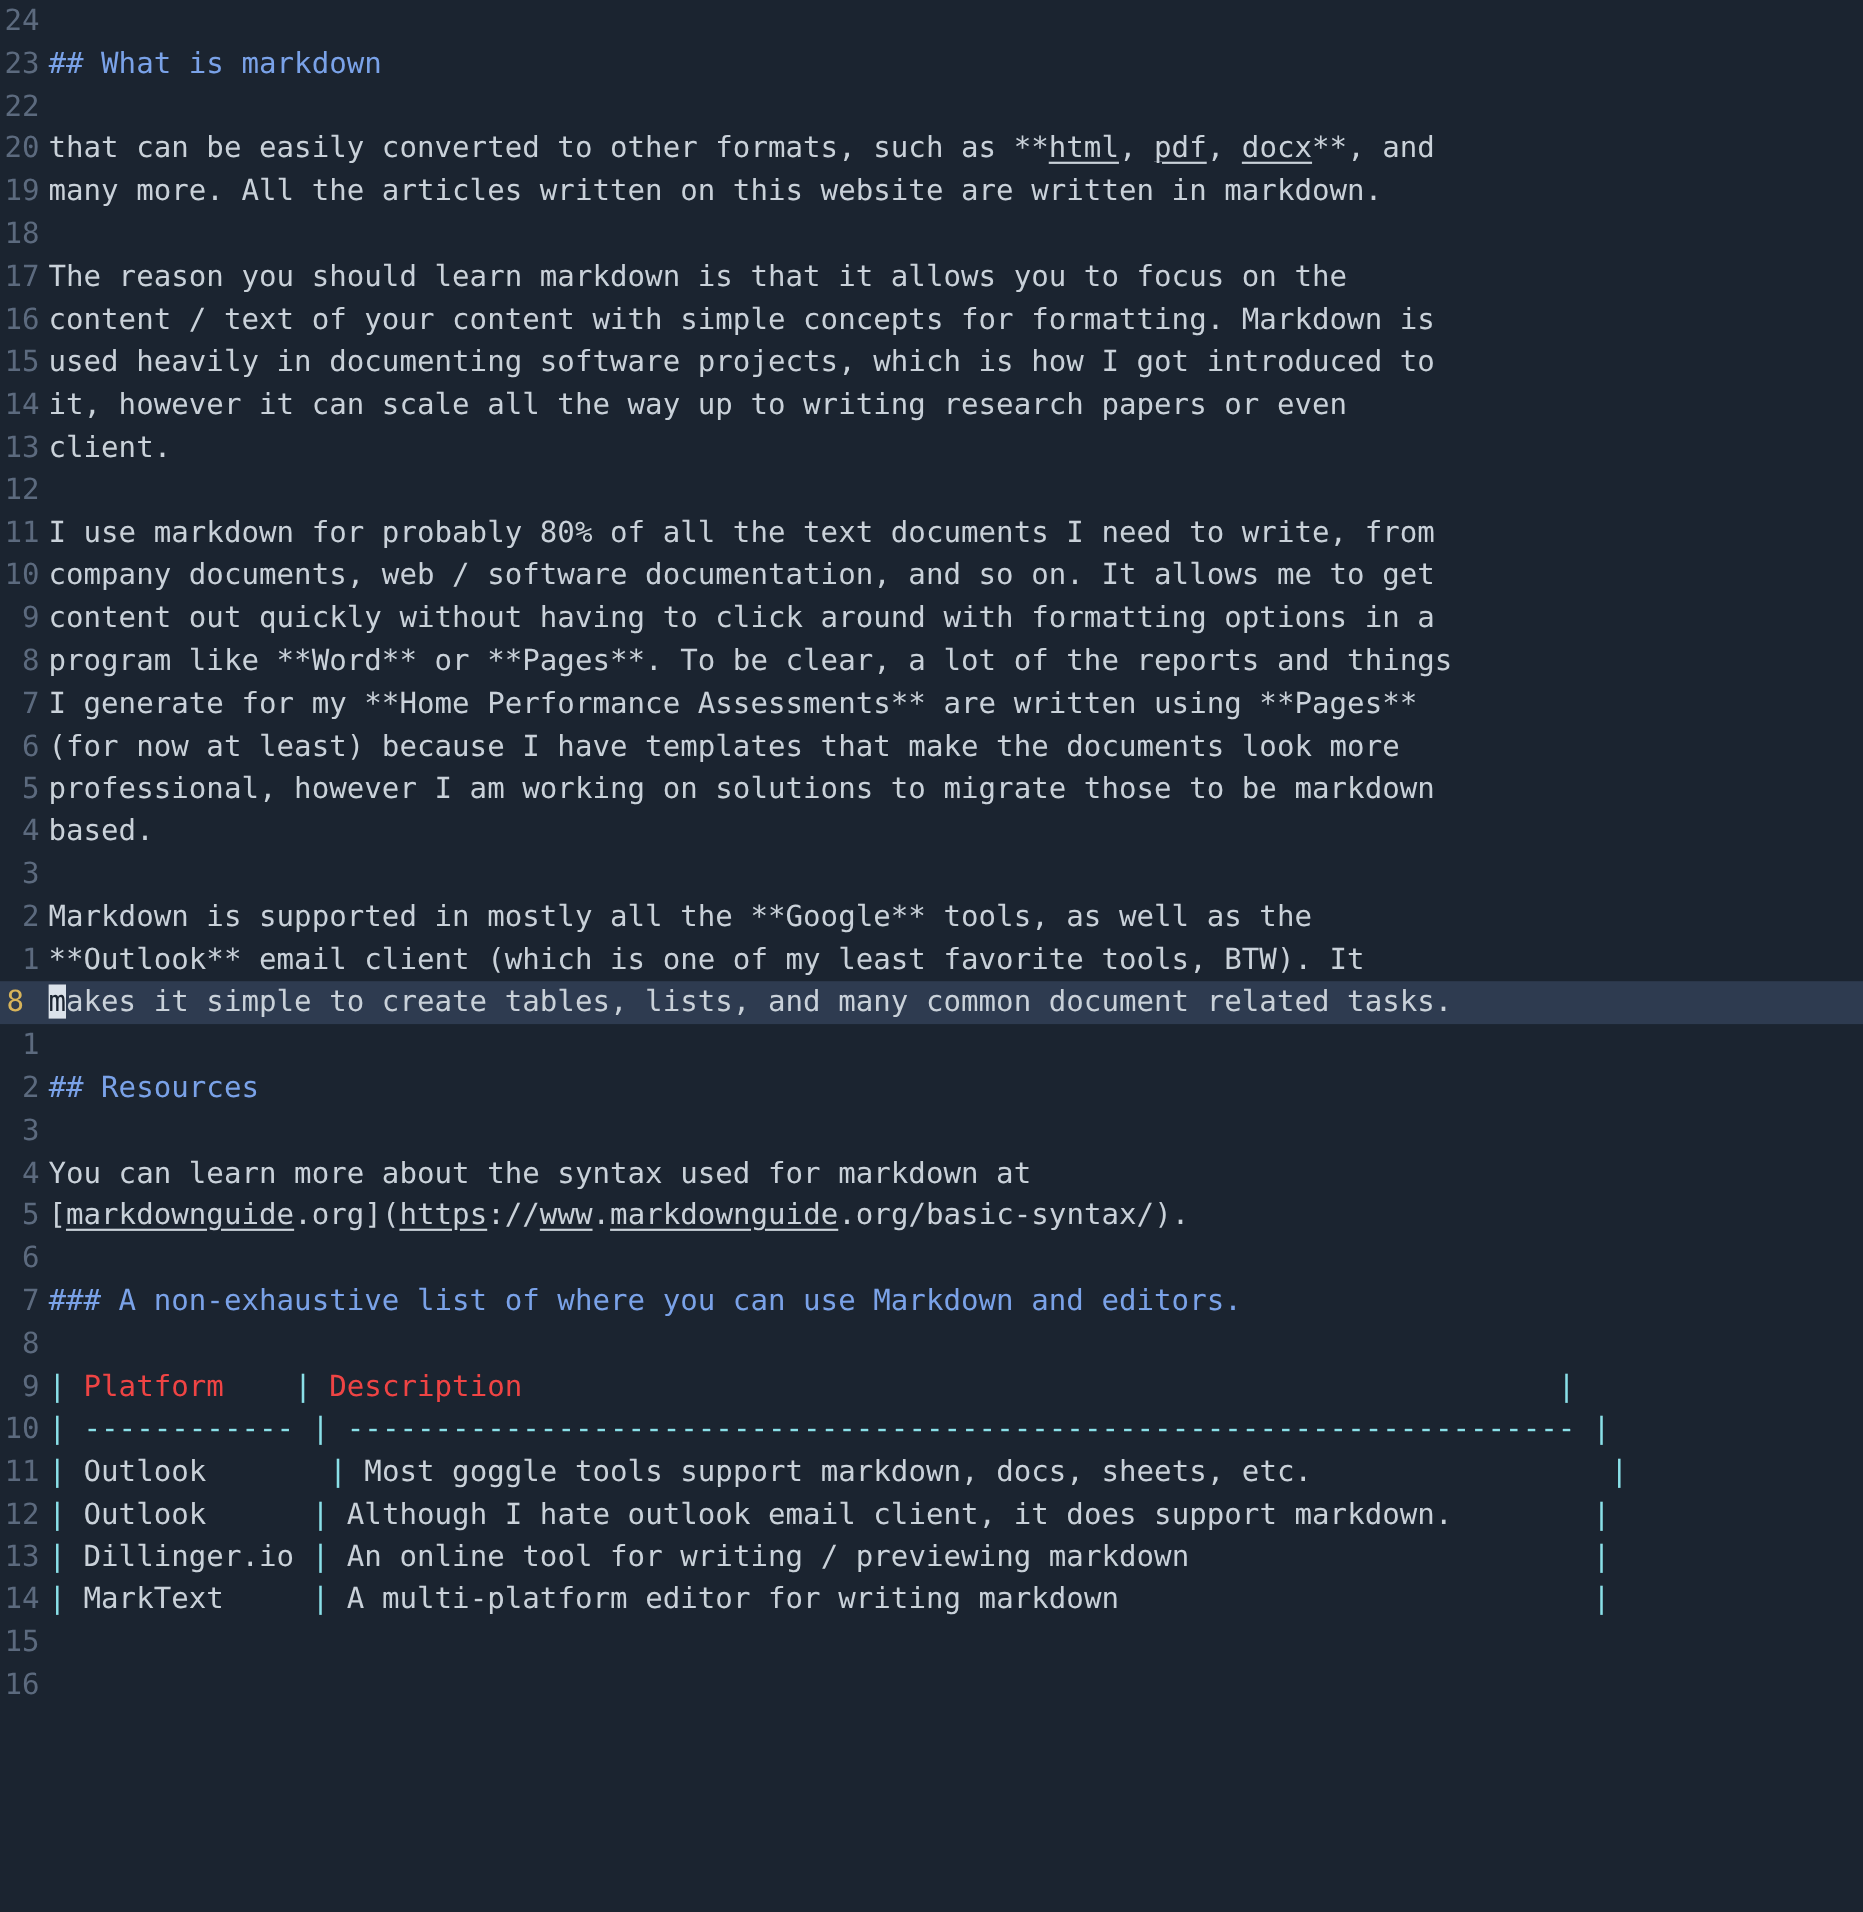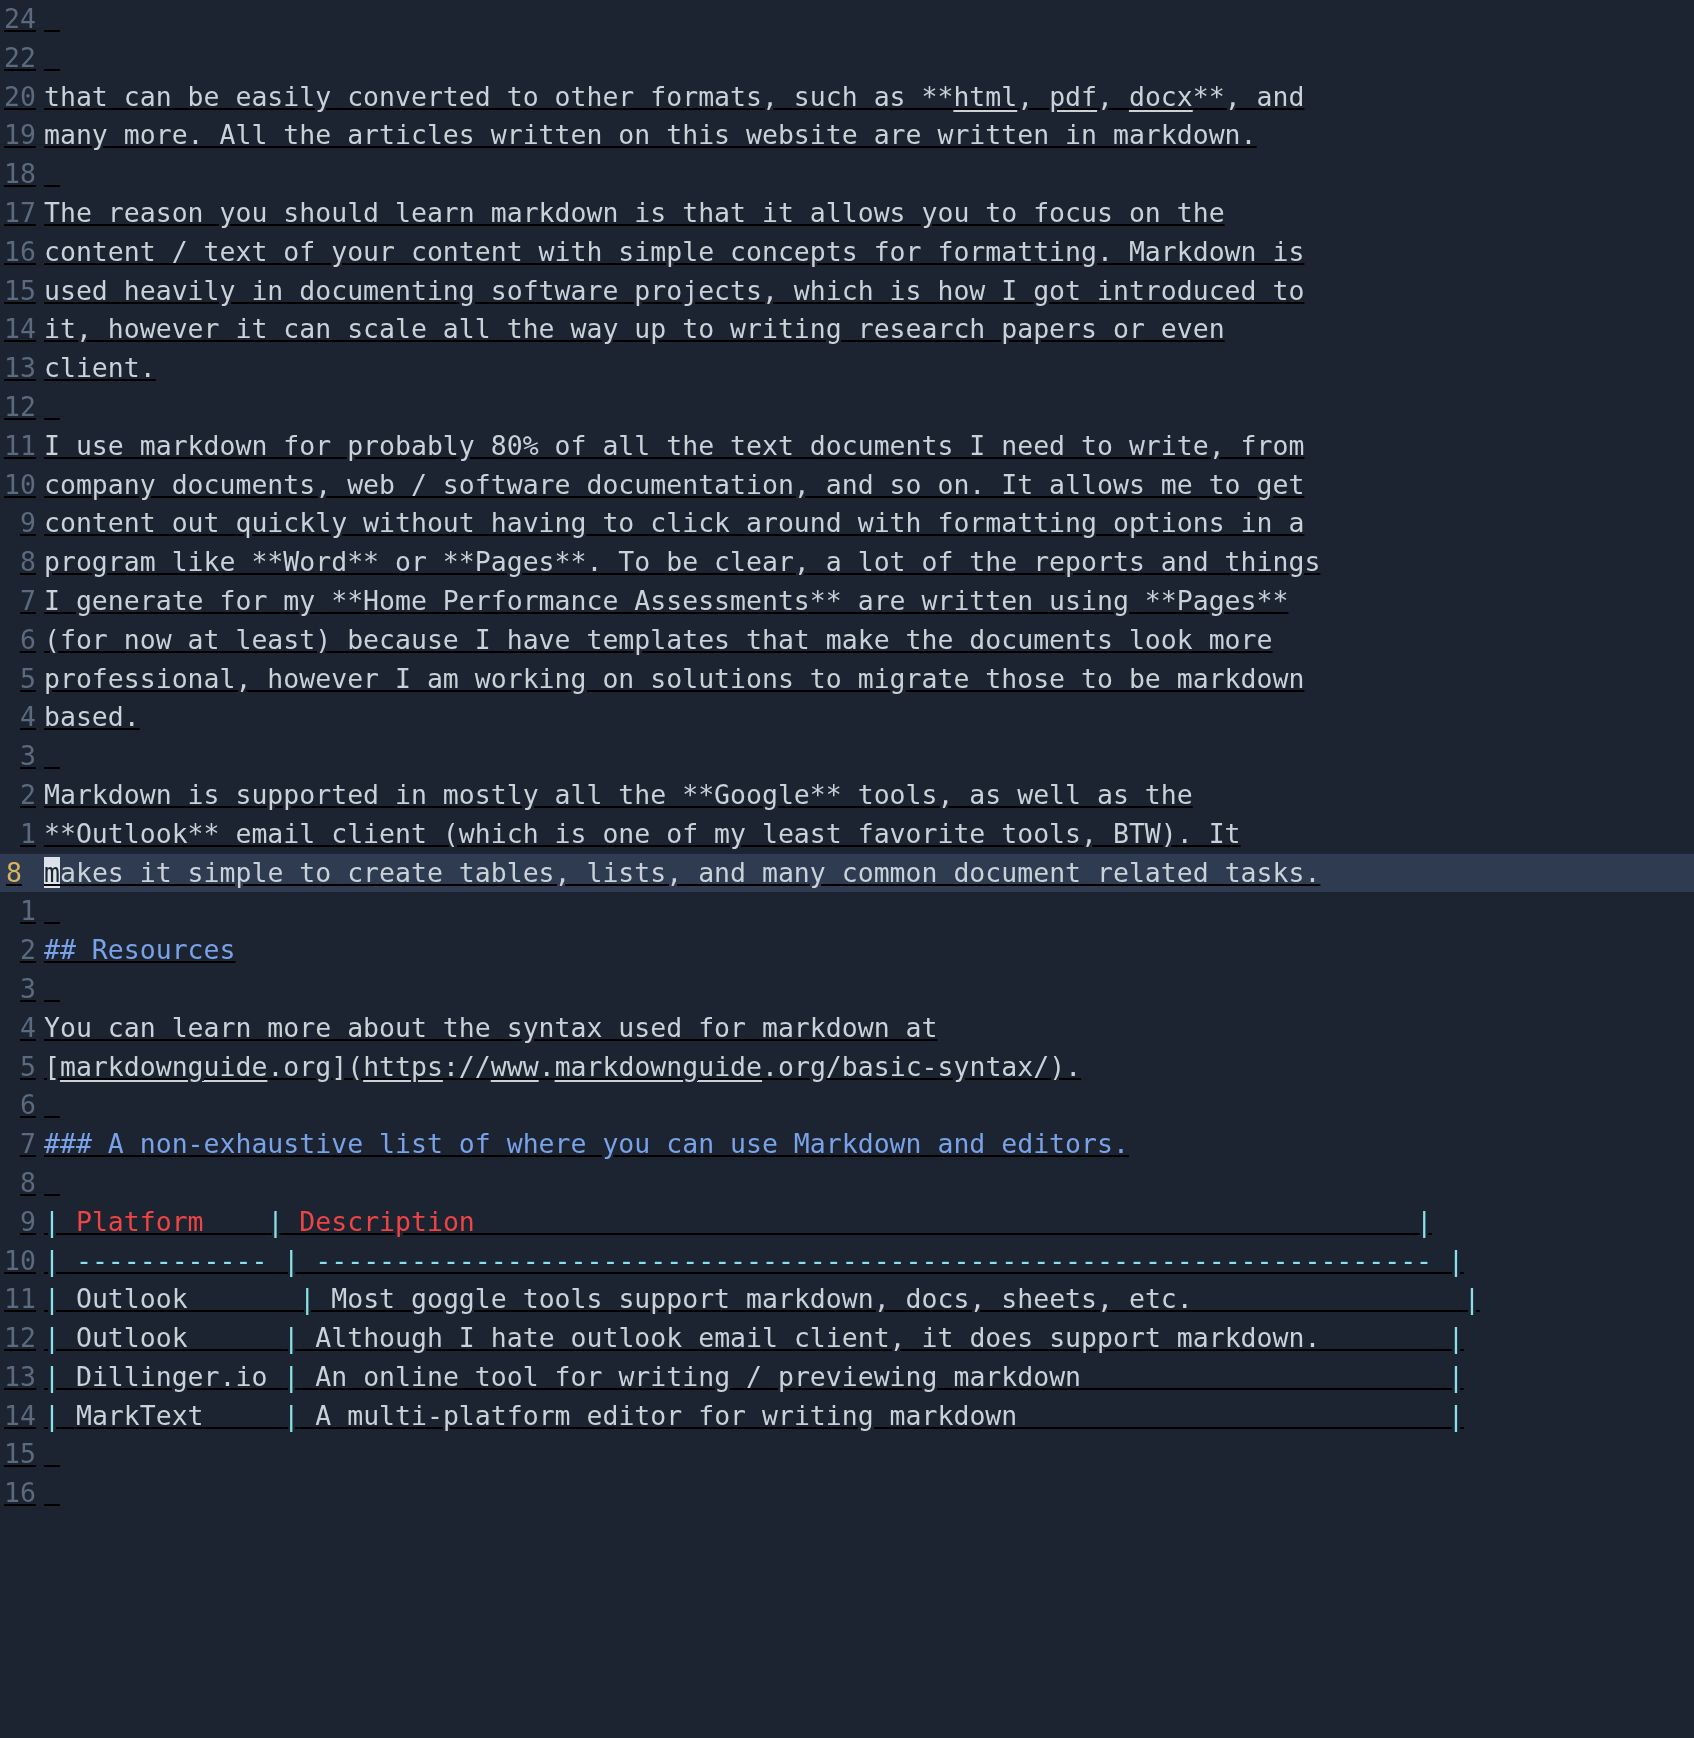--- a/index.html
+++ b/index.html
@@ -16,21 +16,20 @@
     line-height: 38.8px;
     -webkit-font-smoothing: antialiased;
   }
 
   #editor {
     width: 1694px;
     height: 1738px;
     background: #1b2430;
     padding-top: 0px;
     position: relative;
-    text-decoration: underline;
   }
 
   .line {
     display: flex;
     align-items: baseline;
     height: 38.8px;
     line-height: 38.8px;
     white-space: pre;
   }
   .line.cursorline {
@@ -70,20 +69,21 @@
   .cursor {
     background: #dbe2ea;
     color: #1b2430;
   }
 </style>
 </head>
 <body>
 
 <div id="editor">
     <div class="line"><span class="gutter">24</span><span class="content">&nbsp;</span></div>
+    <div class="line"><span class="gutter">23</span><span class="content"><span class="h">## What is markdown</span></span></div>
     <div class="line"><span class="gutter">22</span><span class="content">&nbsp;</span></div>
     <div class="line"><span class="gutter">20</span><span class="content"><span class="txt">that can be easily converted to other formats, such as **</span><span class="u txt">html</span><span class="txt">, </span><span class="u txt">pdf</span><span class="txt">, </span><span class="u txt">docx</span><span class="txt">**, and</span></span></div>
     <div class="line"><span class="gutter">19</span><span class="content"><span class="txt">many more. All the articles written on this website are written in markdown.</span></span></div>
     <div class="line"><span class="gutter">18</span><span class="content">&nbsp;</span></div>
     <div class="line"><span class="gutter">17</span><span class="content"><span class="txt">The reason you should learn markdown is that it allows you to focus on the</span></span></div>
     <div class="line"><span class="gutter">16</span><span class="content"><span class="txt">content / text of your content with simple concepts for formatting. Markdown is</span></span></div>
     <div class="line"><span class="gutter">15</span><span class="content"><span class="txt">used heavily in documenting software projects, which is how I got introduced to</span></span></div>
     <div class="line"><span class="gutter">14</span><span class="content"><span class="txt">it, however it can scale all the way up to writing research papers or even</span></span></div>
     <div class="line"><span class="gutter">13</span><span class="content"><span class="txt">client.</span></span></div>
     <div class="line"><span class="gutter">12</span><span class="content">&nbsp;</span></div>

